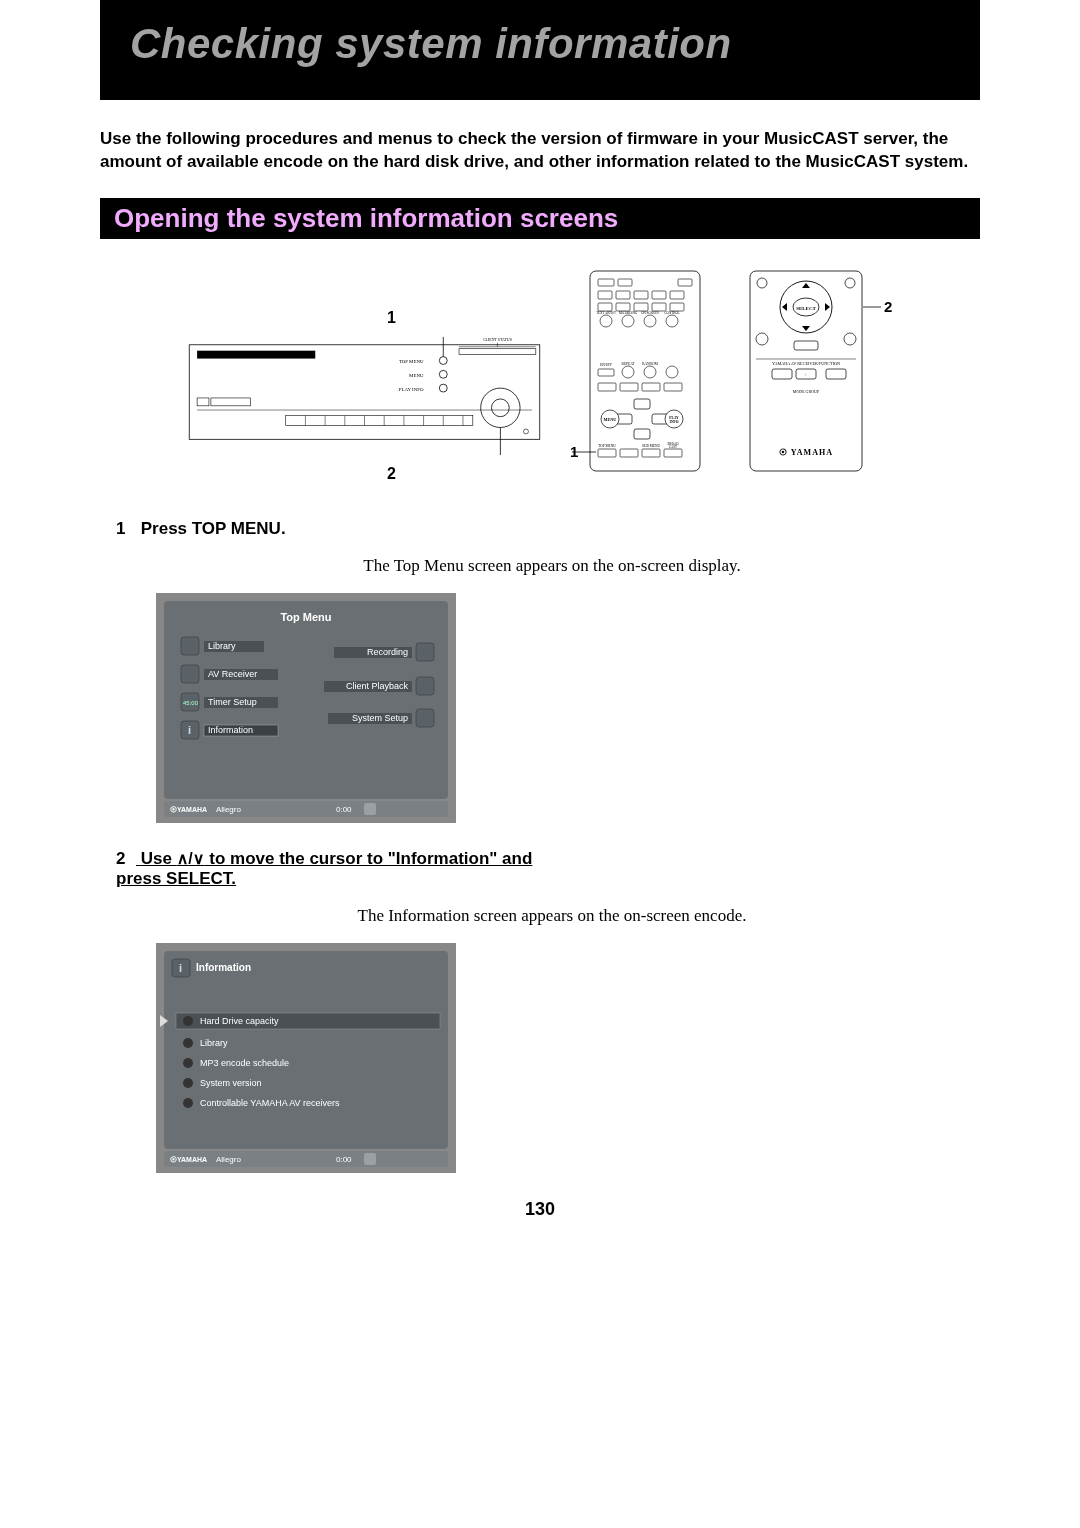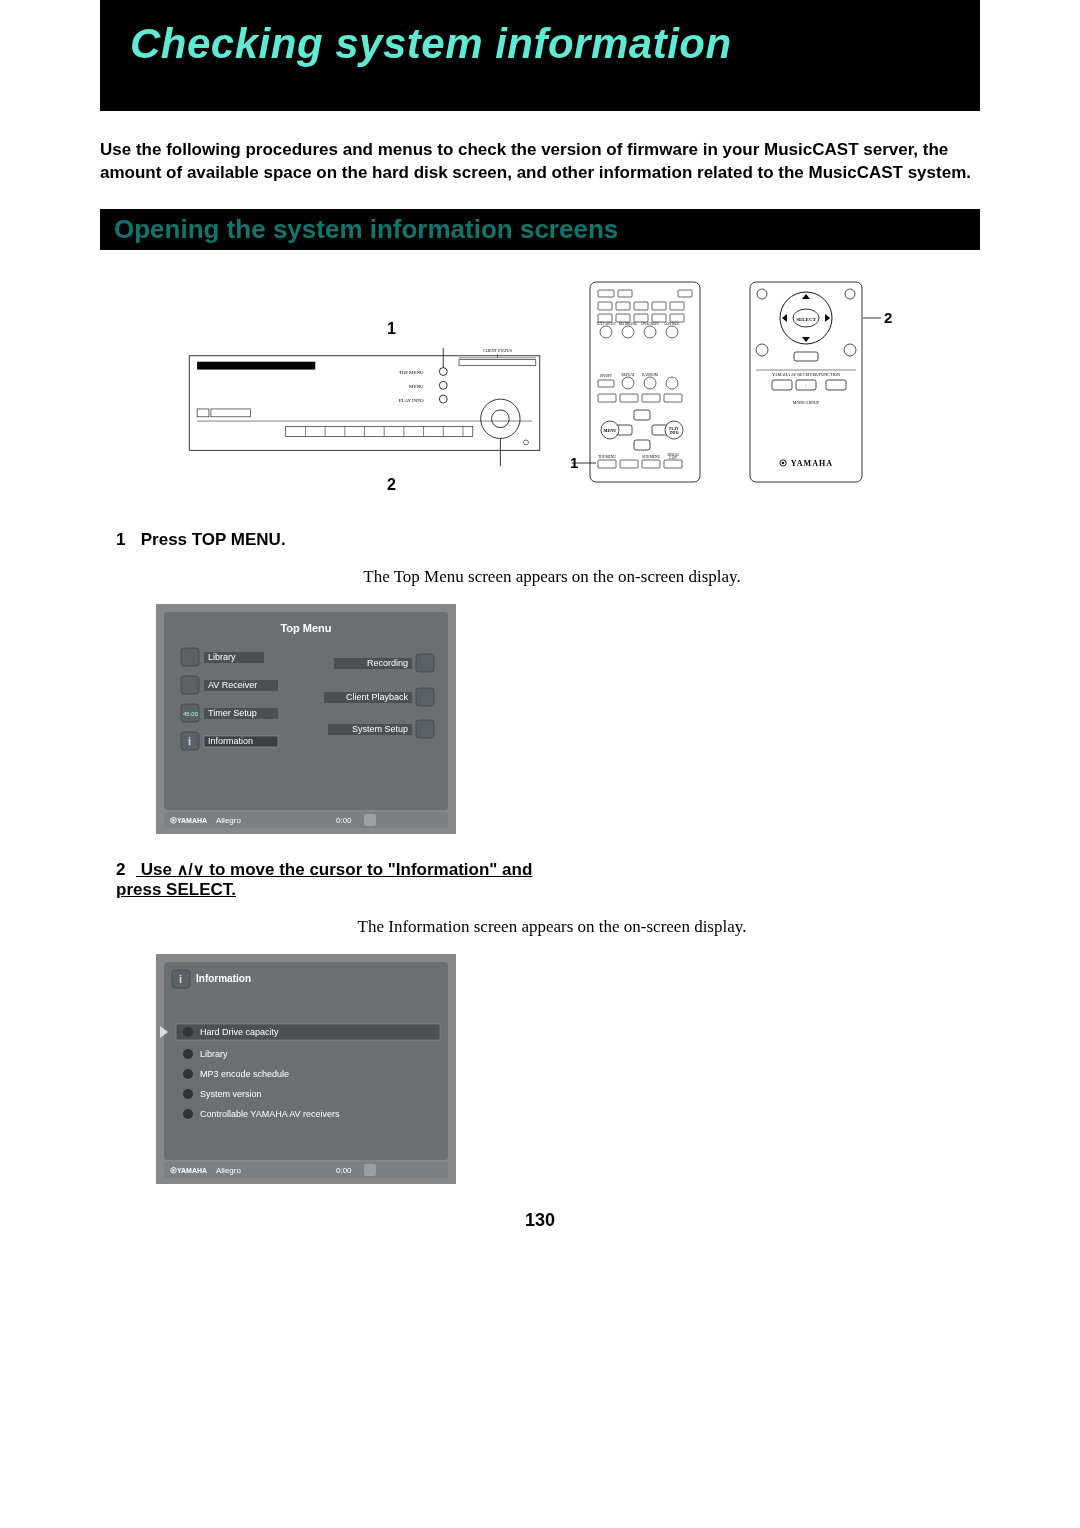--- a/index.html
+++ b/index.html
@@ -10,42 +10,42 @@
     color: #000;
     width: 1080px;
   }
   .page {
     width: 1080px;
     padding: 0 100px 60px 100px;
     box-sizing: border-box;
   }
   .title-bar {
     background: #000;
-    color: #5eead4;
-    padding: 20px 30px 43px 30px;
+    color: #a3a3a3;
+    padding: 20px 30px 32px 30px;
     margin-top: 0;
   }
   .title-bar h1 {
     font-family: Arial, Helvetica, sans-serif;
     font-size: 42px;
     font-weight: bold;
     margin: 0;
     font-style: italic;
     letter-spacing: 0.5px;
   }
   .intro {
     font-family: Arial, Helvetica, sans-serif;
     font-size: 17px;
     font-weight: bold;
     margin: 28px 0 24px 0;
     line-height: 1.35;
   }
   .section-bar {
     background: #000;
-    color: #0f766e;
+    color: #f0abfc;
     font-family: Arial, Helvetica, sans-serif;
     font-size: 26px;
     font-weight: bold;
     padding: 5px 14px;
     margin: 10px 0 30px 0;
   }
   .diagrams {
     display: flex;
     flex-direction: row;
     align-items: flex-end;
@@ -128,21 +128,21 @@
 </style>
 </head>
 <body>
 
 <div class="page">
 
   <div class="title-bar">
     <h1>Checking system information</h1>
   </div>
 
-  <p class="intro">Use the following procedures and menus to check the version of firmware in your MusicCAST server, the amount of available space on the hard disk screen, and other information related to the MusicCAST system.</p>
+  <p class="intro">Use the following procedures and menus to check the version of firmware in your MusicCAST server, the amount of available encode on the hard disk drive, and other information related to the MusicCAST system.</p>
 
   <div class="section-bar">Opening the system information screens</div>
 
   <div class="diagrams">
 
     <div class="diag-unit">
       <div class="unit-label-1 svg-label">1</div>
       <div class="unit-svg-wrap">
         <svg viewBox="0 0 360 130" width="355" height="128">
           <rect x="2" y="14" width="356" height="96" fill="#fff" stroke="#000" stroke-width="0.8"></rect>
@@ -337,21 +337,21 @@
           <rect x="208" y="210" width="12" height="12" rx="2" fill="#9aa0a4"></rect>
         </svg>
       </div>
     </div>
 
     <div class="step">
       <p class="step-head" style="max-width:460px;text-decoration:underline;">
         <span class="step-num">2</span>
         <span>Use </span><span class="updown">∧/∨</span><span> to move the cursor to "Information" and press SELECT.</span>
       </p>
-      <p class="step-body">The Information screen appears on the on-screen display.</p>
+      <p class="step-body">The Information screen appears on the on-screen encode.</p>
 
       <div class="screenshot">
         <svg viewBox="0 0 300 230" width="300" height="230">
           <rect x="0" y="0" width="300" height="230" fill="#888"></rect>
           <rect x="8" y="8" width="284" height="198" rx="4" fill="#6a6f73"></rect>
           <rect x="16" y="16" width="18" height="18" rx="3" fill="#5a6268" stroke="#333" stroke-width="0.5"></rect>
           <text x="23" y="29" font-size="11" fill="#cde" font-weight="bold" font-family="Arial">i</text>
           <text x="40" y="28" fill="#fff" font-size="10" font-family="Arial" font-weight="bold">Information</text>
           <polygon points="4,72 12,78 4,84" fill="#ddd"></polygon>
 

